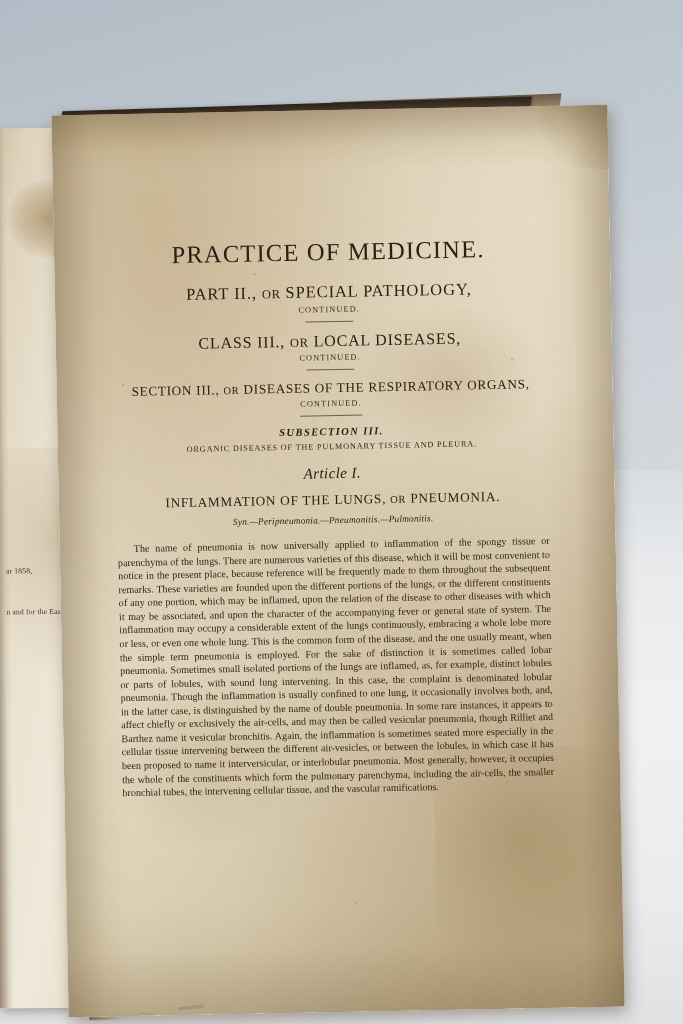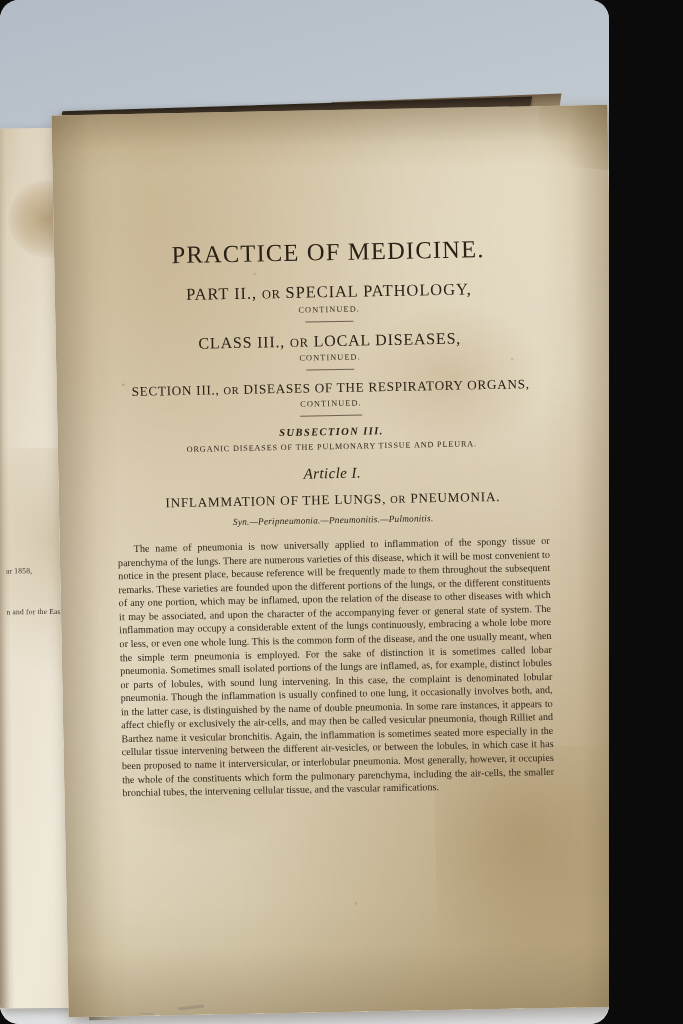--- a/index.html
+++ b/index.html
@@ -2,26 +2,25 @@
 <html><head>
 <meta charset="utf-8">
 <style>
   html, body {
     margin: 0;
     padding: 0;
     background: #0b0b0b;
   }
   #shot {
     position: relative;
-    width: 609px;
+    width: 683px;
     height: 1024px;
     overflow: hidden;
     background: linear-gradient(170deg, #b9c2cc 0%, #c7ced6 22%, #d6dbe0 45%, #e2e5e8 62%, #eceef0 78%, #f2f3f4 100%);
     font-family: "Liberation Serif", serif;
-    border-radius: 19px;
   }
 
   
   .backdrop-top {
     position: absolute;
     left: 0; top: 0; width: 683px; height: 600px;
     background: linear-gradient(165deg, #b3bcc6 0%, #bfc7cf 30%, #ccd2d8 60%, #d8dce0 100%);
   }
   .backdrop-table {
     position: absolute;

